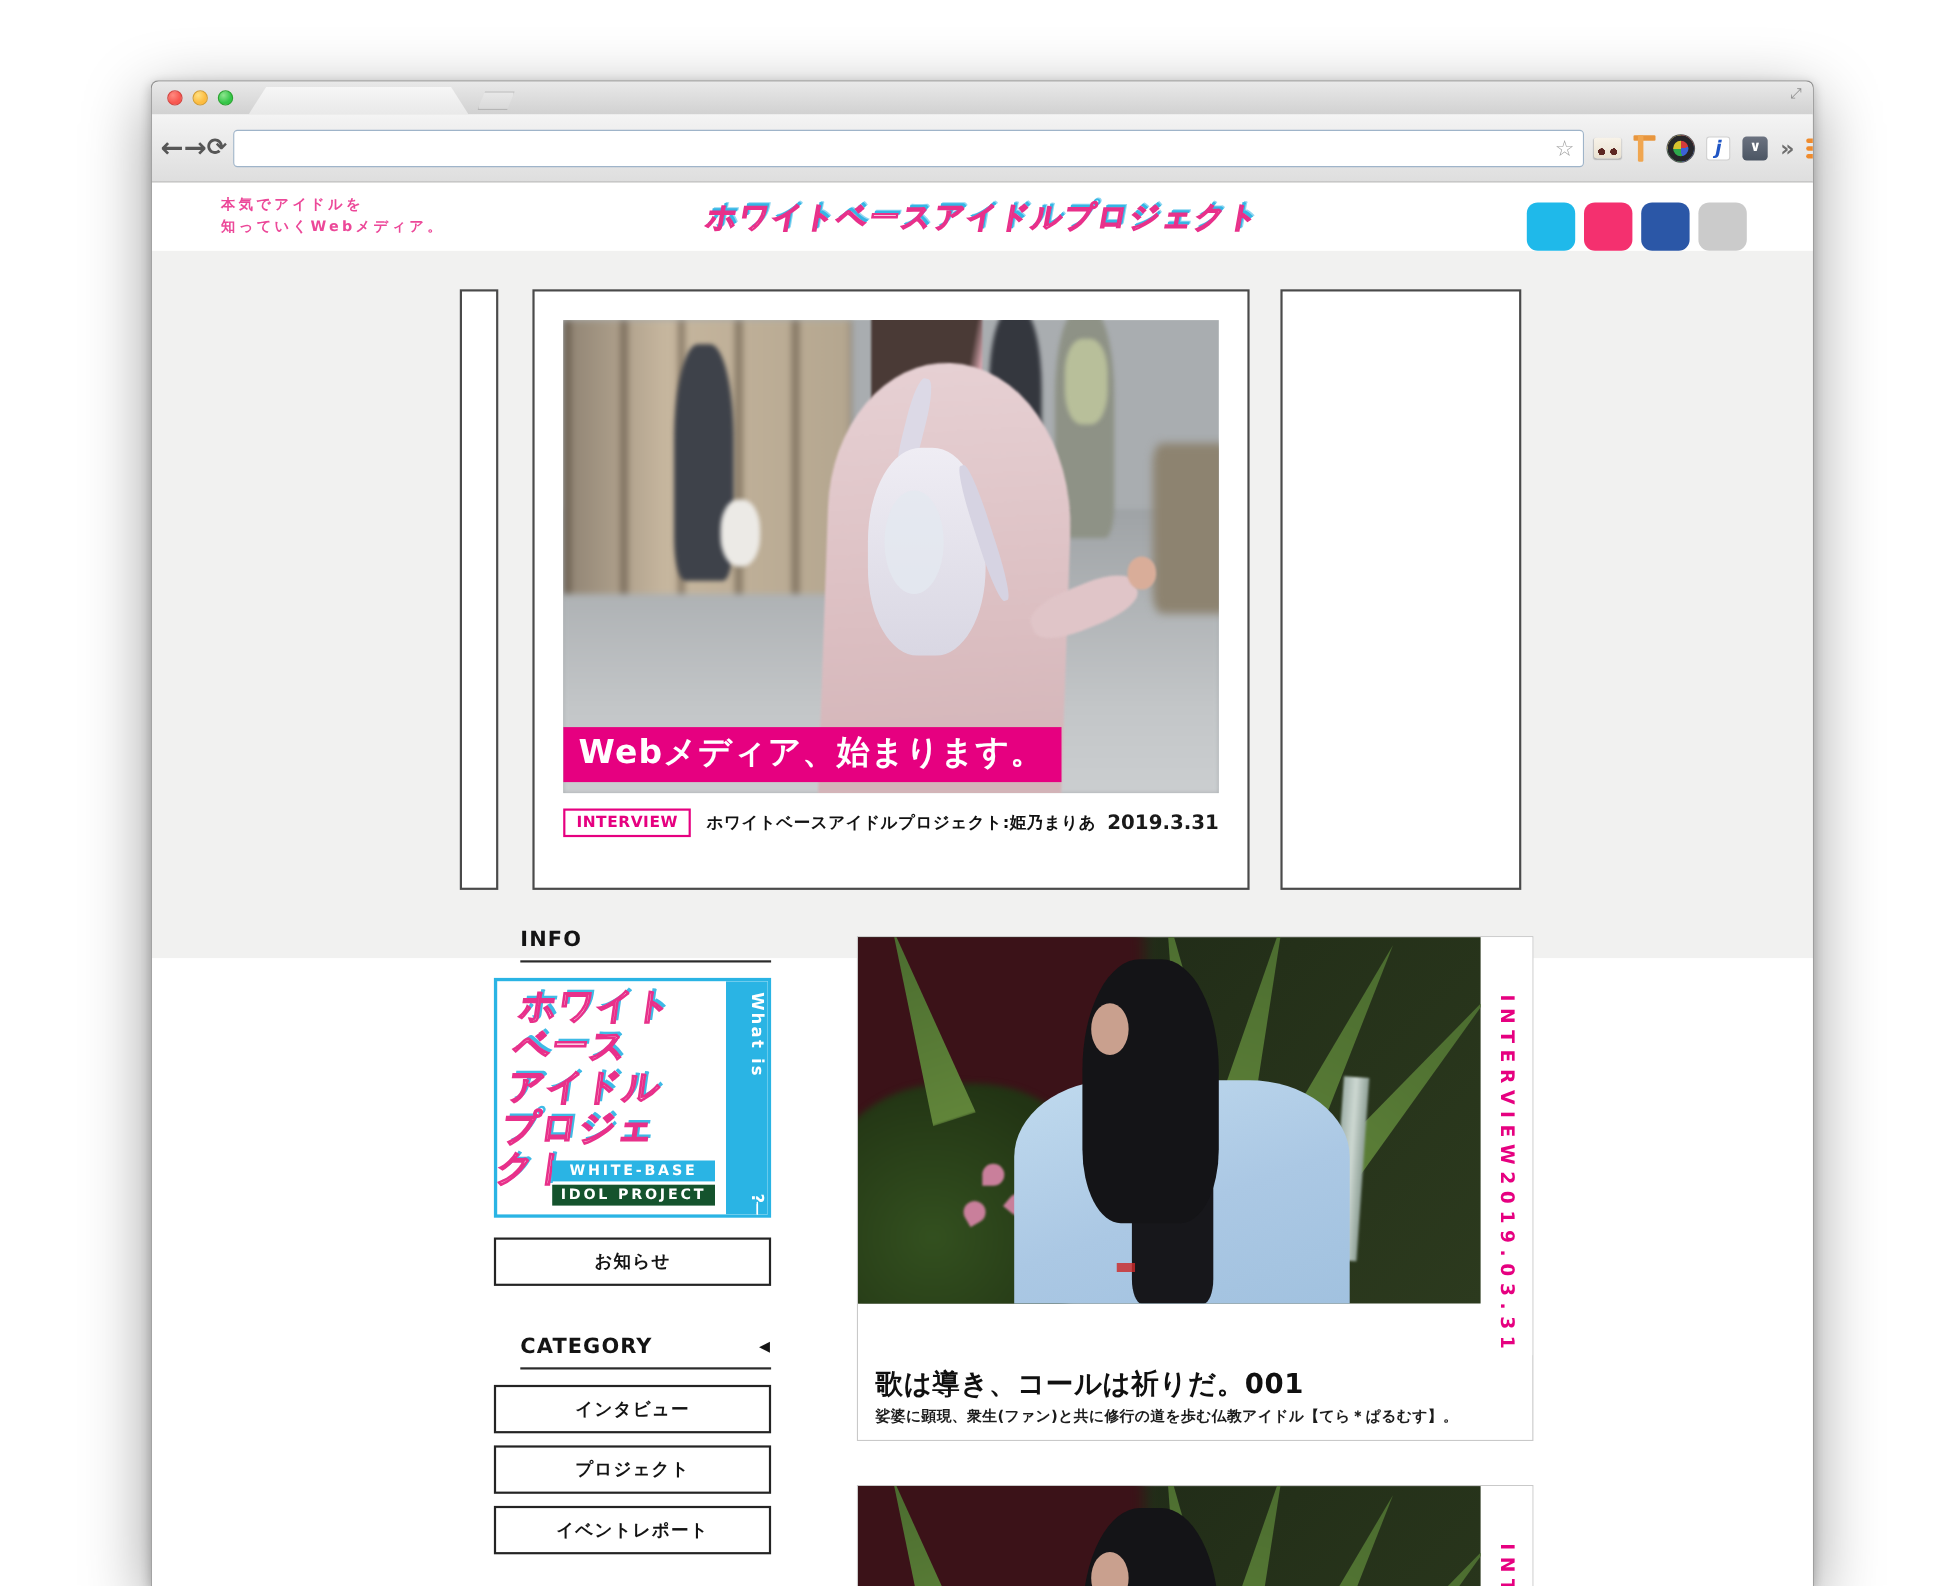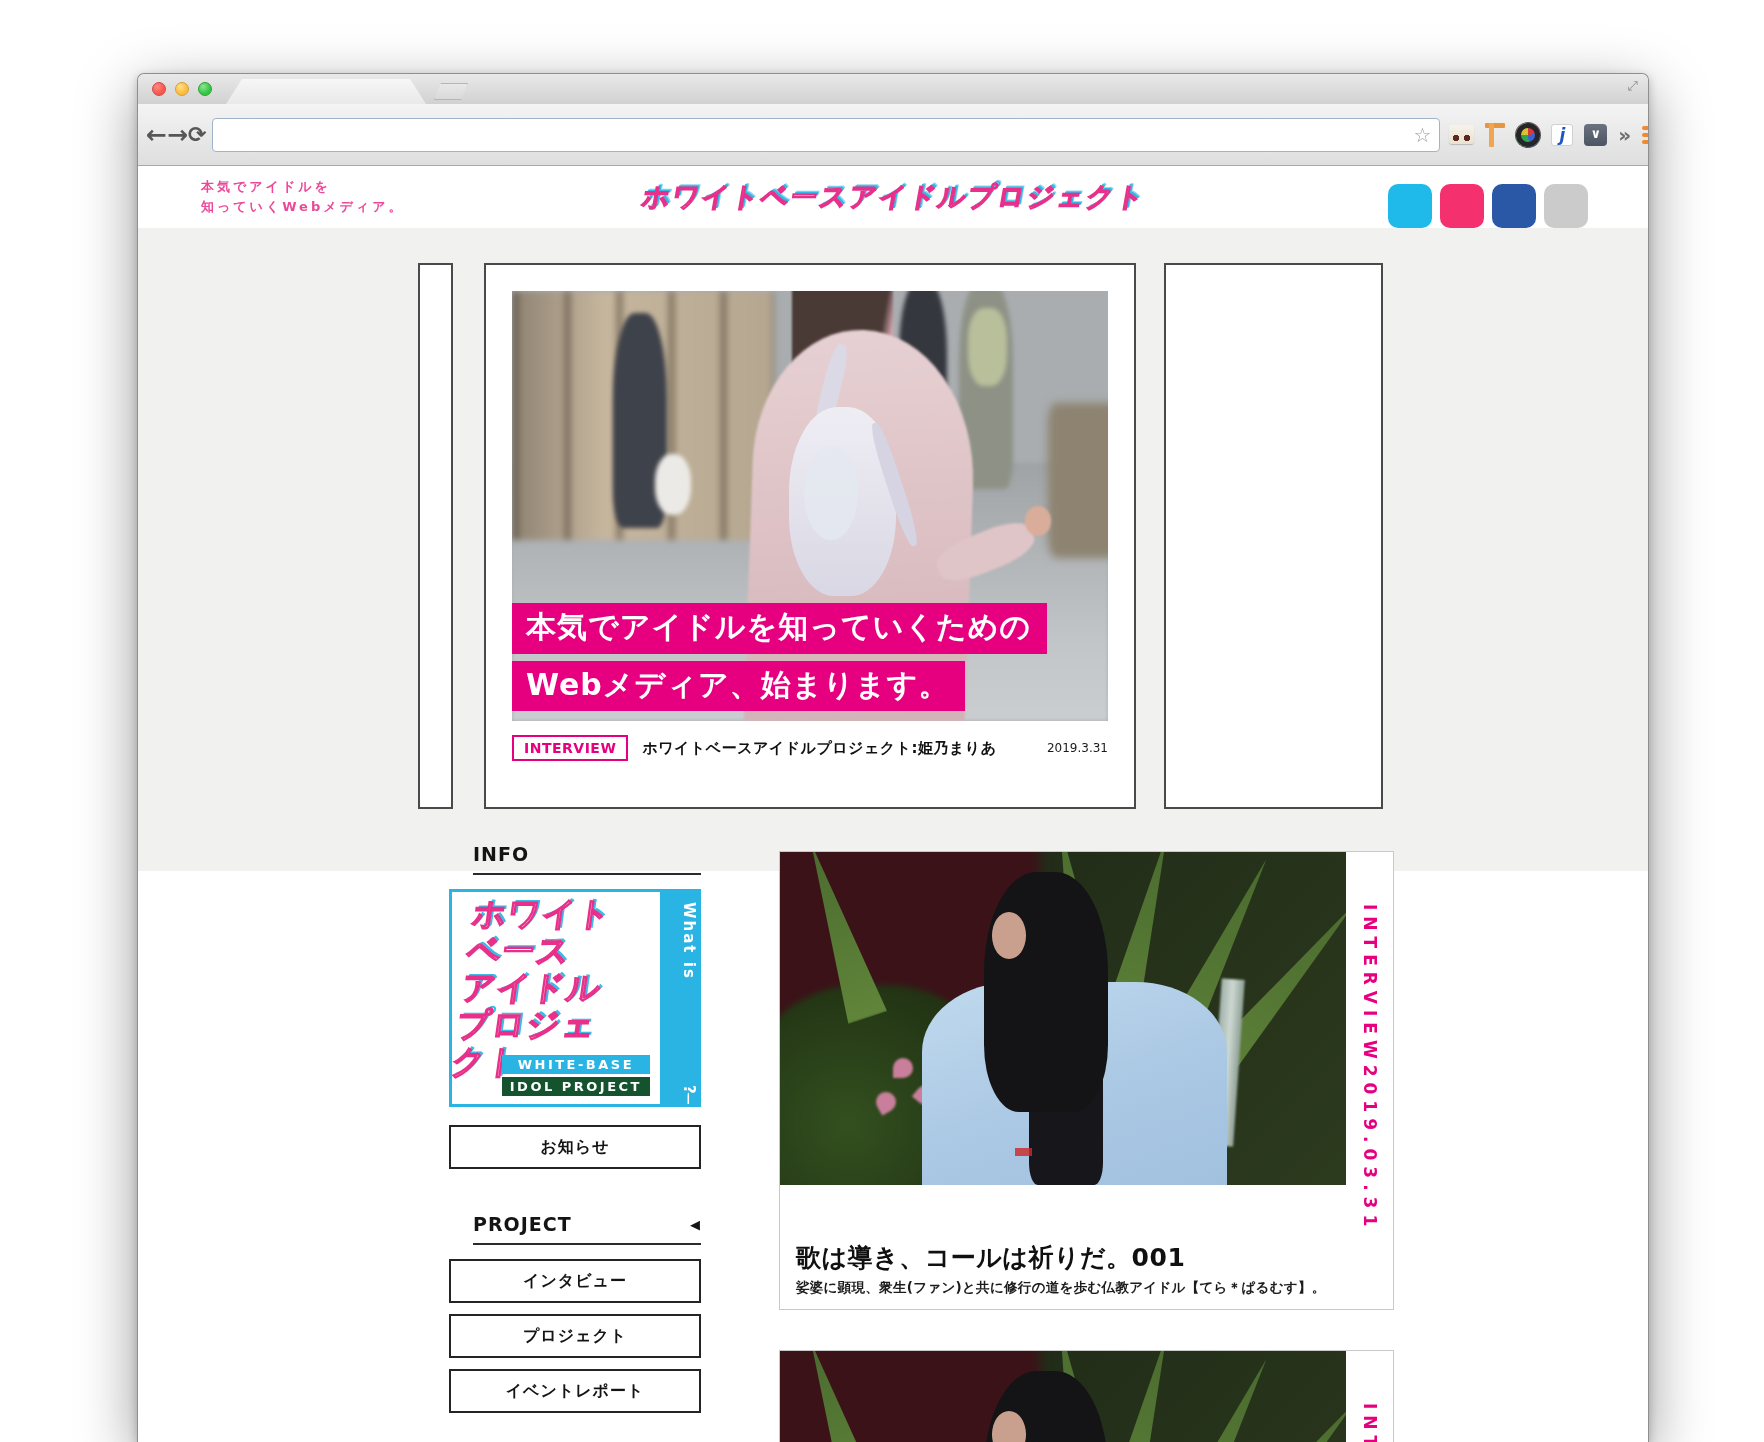--- a/index.html
+++ b/index.html
@@ -105,21 +105,21 @@
   .hp.strap { left:52%; top:12%; width:3%; height:22%; background:#dcd9e6; transform:rotate(14deg); border-radius:40%; }
   .hp.strap2 { left:63%; top:30%; width:2.5%; height:30%; background:#d6d3e2; transform:rotate(-18deg); border-radius:40%; }
 
   .overlay { position:absolute; left:0; bottom:10px; display:flex; flex-direction:column; align-items:flex-start; gap:7px; }
   .overlay .bar { display:inline-block; background:#e60080; color:#fff; font-weight:bold;
                   font-size:30px; line-height:1.15; padding:7px 16px 9px 14px; letter-spacing:1px; white-space:nowrap; }
   .hero-caption { display:flex; align-items:center; margin-top:14px; }
   .badge-interview { border:2px solid #e60080; color:#e60080; font-weight:bold; font-size:14px;
                      letter-spacing:.5px; padding:3px 10px; flex:0 0 auto; }
   .hero-title { font-size:15px; font-weight:bold; color:#111; margin-left:14px; letter-spacing:.5px; }
-  .hero-date { margin-left:auto; font-size:12px; font-weight:normal; color:#1a1a1a; }
+  .hero-date { margin-left:auto; font-size:18px; font-weight:bold; color:#1a1a1a; }
 
   
   .mainarea { position:absolute; left:0; top:705px; width:1512px; height:572px; background:#ffffff; }
   .sidebar { position:absolute; left:311px; top:-28px; width:252px; }
   .side-h { font-size:19px; font-weight:bold; letter-spacing:1px; color:#141414;
             border-bottom:2px solid #2b2b2b; padding-bottom:8px; display:flex; align-items:center;margin-left:24px; }
   .side-h .tri { margin-left:auto; font-size:13px; }
   .infocard { margin-top:14px; height:218px; border:3px solid #2ab4e4; background:#fff; position:relative; overflow:hidden; }
   .infologo { position:absolute; left:10px; top:4px; font-weight:bold; font-size:33px; line-height:1.12;
               color:#fff; transform:skewX(-8deg);
@@ -246,21 +246,20 @@
           <div class="hp cart"></div>
           <div class="hp hair"></div>
           <div class="hp coat"></div>
           <div class="hp arm"></div>
           <div class="hp hand"></div>
           <div class="hp strap"></div>
           <div class="hp pack2"></div>
           <div class="hp packwin"></div>
           <div class="hp strap2"></div>
           <div class="overlay">
-            <span class="bar">本気でアイドルを知っていくための</span>
             <span class="bar">Webメディア、始まります。</span>
           </div>
         </div>
         <div class="hero-caption">
           <span class="badge-interview">INTERVIEW</span>
           <span class="hero-title">ホワイトベースアイドルプロジェクト:姫乃まりあ</span>
           <span class="hero-date">2019.3.31</span>
         </div>
       </div>
 
@@ -288,21 +287,21 @@
           </div>
           <div class="whatis">
             <span class="w-top">What is</span>
             <span class="w-bot">＿＿?</span>
           </div>
         </div>
 
         <div class="btn-outline news-btn">お知らせ</div>
 
         <div class="side-h cat-h">
-          <span>PROJECT</span>
+          <span>CATEGORY</span>
           <span class="tri">◀</span>
         </div>
 
         <div class="catlist">
           <div class="btn-outline">インタビュー</div>
           <div class="btn-outline">プロジェクト</div>
           <div class="btn-outline">イベントレポート</div>
         </div>
       </div>
 

